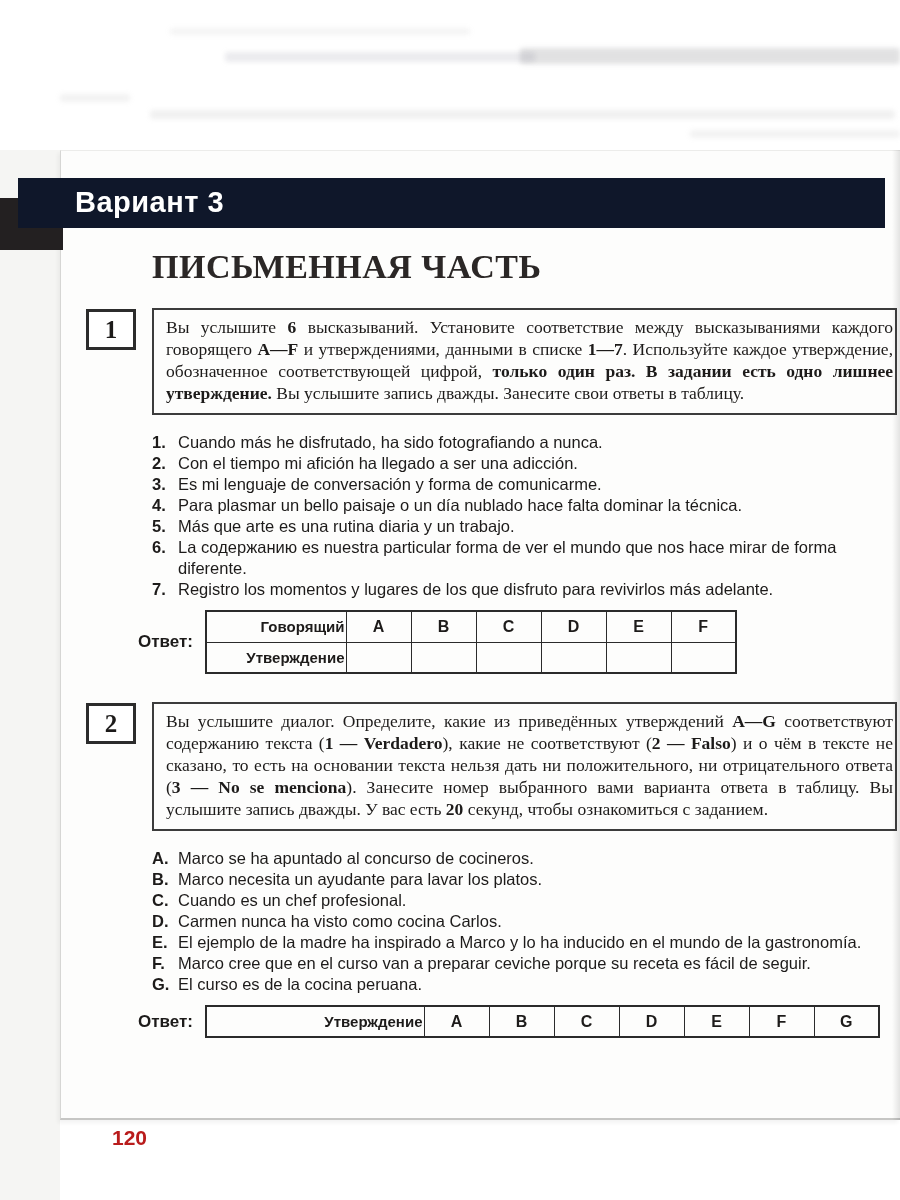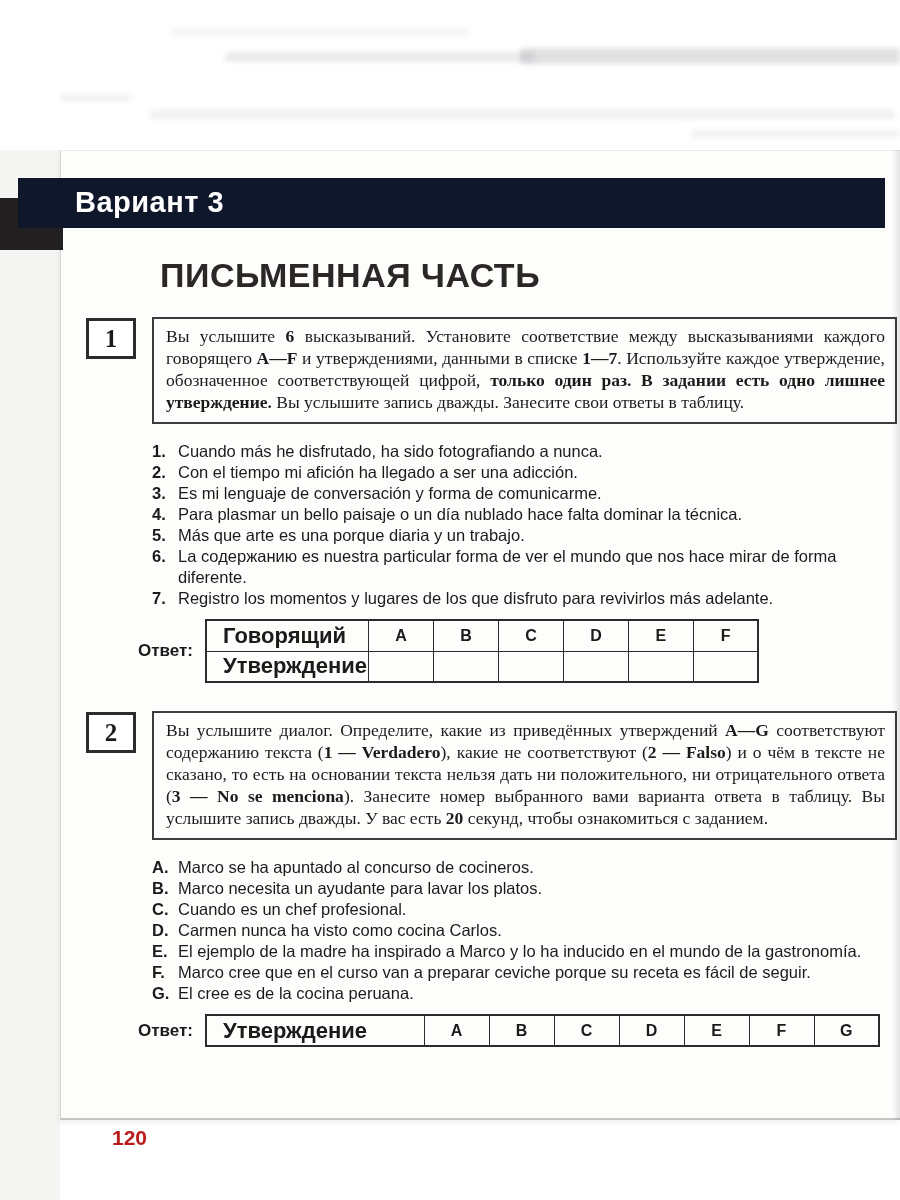--- a/index.html
+++ b/index.html
@@ -44,58 +44,59 @@
     background:#0f172a;
   }
   .variant-band .band-text {
     position:absolute; left:57px; top:8px;
     color:#ffffff; font-weight:bold; font-size:29px; letter-spacing:0.5px;
   }
 
   .content { position:absolute; left:152px; top:248px; width:745px; }
 
   .part-title {
-    margin:8px; font-size:34px; font-weight:bold; color:#2b2726;
+    margin:0; font-size:34px; font-weight:bold; color:#2b2726;
     letter-spacing:0.5px;
+    font-family:Liberation Serif, serif;
   }
   .section-bar {
     margin-top:13px; margin-left:-2px; width:750px; box-sizing:border-box;
     background:#5d5254; color:#ffffff;
     font-family:"Liberation Serif", serif; font-weight:bold; font-size:23px;
     padding:3px 10px 6px 10px;
   }
 
   .task { position:relative; margin-top:22px; }
   .task-num-box {
     position:absolute; left:-66px; top:1px; width:44px; height:35px;
     border:3px solid #2c2c2c; background:#fff;
     font-family:"Liberation Serif", serif; font-weight:bold; font-size:25px;
     text-align:center; line-height:35px; color:#1d1b1a;
   }
   .instr-box {
     border:2px solid #3c3c3c; box-sizing:border-box;
-    padding:6px 10px 9px 12px;
+    padding:6px 2px 9px 12px;
     font-family:"Liberation Serif", serif; font-size:17.5px; line-height:22px;
     text-align:justify; color:#1d1b1a;
   }
   .instr-box .bold { font-weight:bold; }
 
   .stmt-list { margin:17px 0 10px 0; }
   .stmt { display:flex; font-size:16.5px; line-height:21px; color:#1d1b1a; }
   .stmt-num { flex:0 0 26px; font-weight:bold; }
   .stmt-text { flex:1; }
 
   .answer-row { display:flex; align-items:center; margin-left:-14px; }
   .answer-label { font-weight:bold; font-size:17px; width:56px; flex:0 0 56px; }
   table.ans-table { border-collapse:collapse; margin-left:11px; border:2.5px solid #2b2b2b; }
   .ans-table td {
     border:1.5px solid #2b2b2b; height:31px; box-sizing:border-box;
     font-size:16px; color:#1d1b1a;
   }
-  .ans-table td.hdr { font-weight:bold; font-size:22px; padding-left:16px; text-align:left; }
+  .ans-table td.hdr { font-weight:bold; font-size:15px; padding-left:3px; text-align:right; }
   .t1 td.hdr { width:140px; }
   .t2 td.hdr { width:218px; }
   .ans-table td.ltr { width:65px; text-align:center; font-weight:bold; }
   .ans-table td.cell { width:65px; }
 
   .page-num {
     position:absolute; left:112px; top:1126px;
     font-weight:bold; font-size:21px; color:#b91c1c;
   }
 </style>
@@ -139,21 +140,21 @@
       <div class="stmt">
         <span class="stmt-num">3.</span>
         <span class="stmt-text">Es mi lenguaje de conversación y forma de comunicarme.</span>
       </div>
       <div class="stmt">
         <span class="stmt-num">4.</span>
         <span class="stmt-text">Para plasmar un bello paisaje o un día nublado hace falta dominar la técnica.</span>
       </div>
       <div class="stmt">
         <span class="stmt-num">5.</span>
-        <span class="stmt-text">Más que arte es una porque diaria y un trabajo.</span>
+        <span class="stmt-text">Más que arte es una rutina diaria y un trabajo.</span>
       </div>
       <div class="stmt">
         <span class="stmt-num">6.</span>
         <span class="stmt-text">La содержанию es nuestra particular forma de ver el mundo que nos hace mirar de forma diferente.</span>
       </div>
       <div class="stmt">
         <span class="stmt-num">7.</span>
         <span class="stmt-text">Registro los momentos y lugares de los que disfruto para revivirlos más adelante.</span>
       </div>
     </div>
@@ -209,21 +210,21 @@
       <div class="stmt">
         <span class="stmt-num">E.</span>
         <span class="stmt-text">El ejemplo de la madre ha inspirado a Marco y lo ha inducido en el mundo de la gastronomía.</span>
       </div>
       <div class="stmt">
         <span class="stmt-num">F.</span>
         <span class="stmt-text">Marco cree que en el curso van a preparar ceviche porque su receta es fácil de seguir.</span>
       </div>
       <div class="stmt">
         <span class="stmt-num">G.</span>
-        <span class="stmt-text">El cree es de la cocina peruana.</span>
+        <span class="stmt-text">El curso es de la cocina peruana.</span>
       </div>
     </div>
 
     <div class="answer-row">
       <span class="answer-label">Ответ:</span>
       <table class="ans-table t2">
         <tbody>
             <tr>
           <td class="hdr">Утверждение</td>
           <td class="ltr">A</td>

